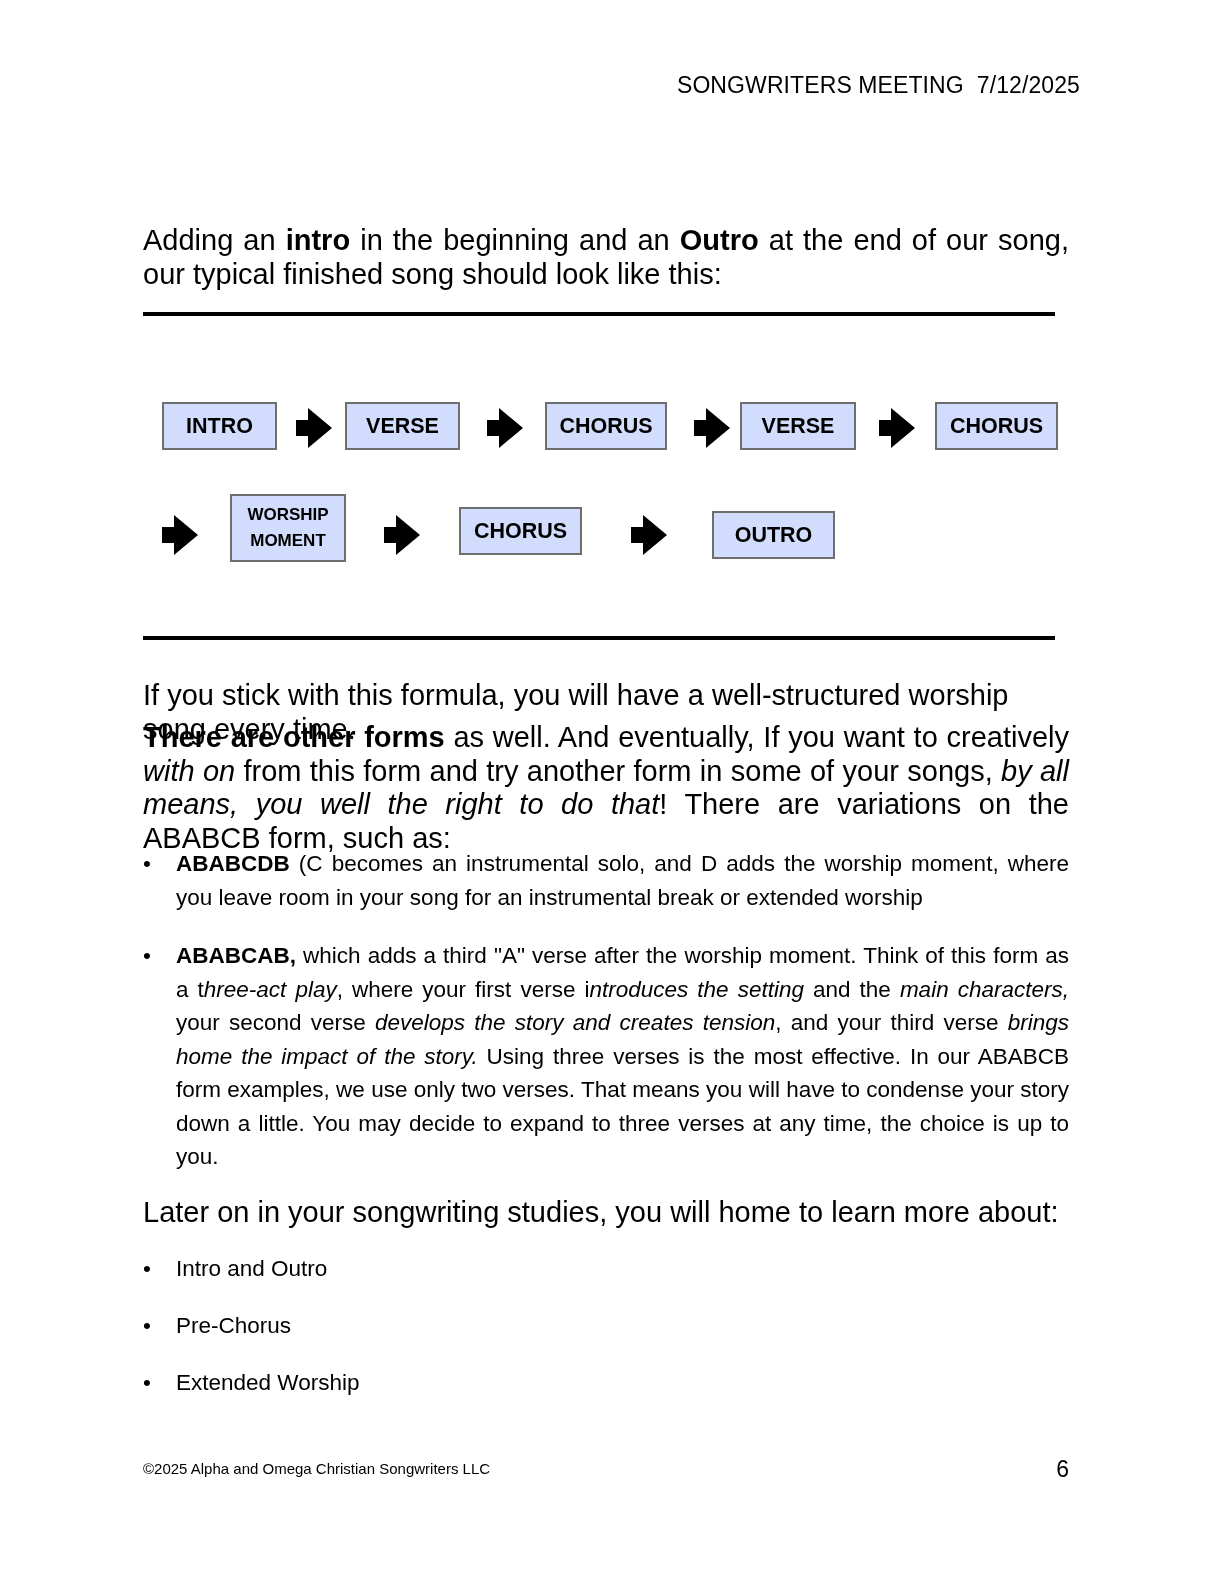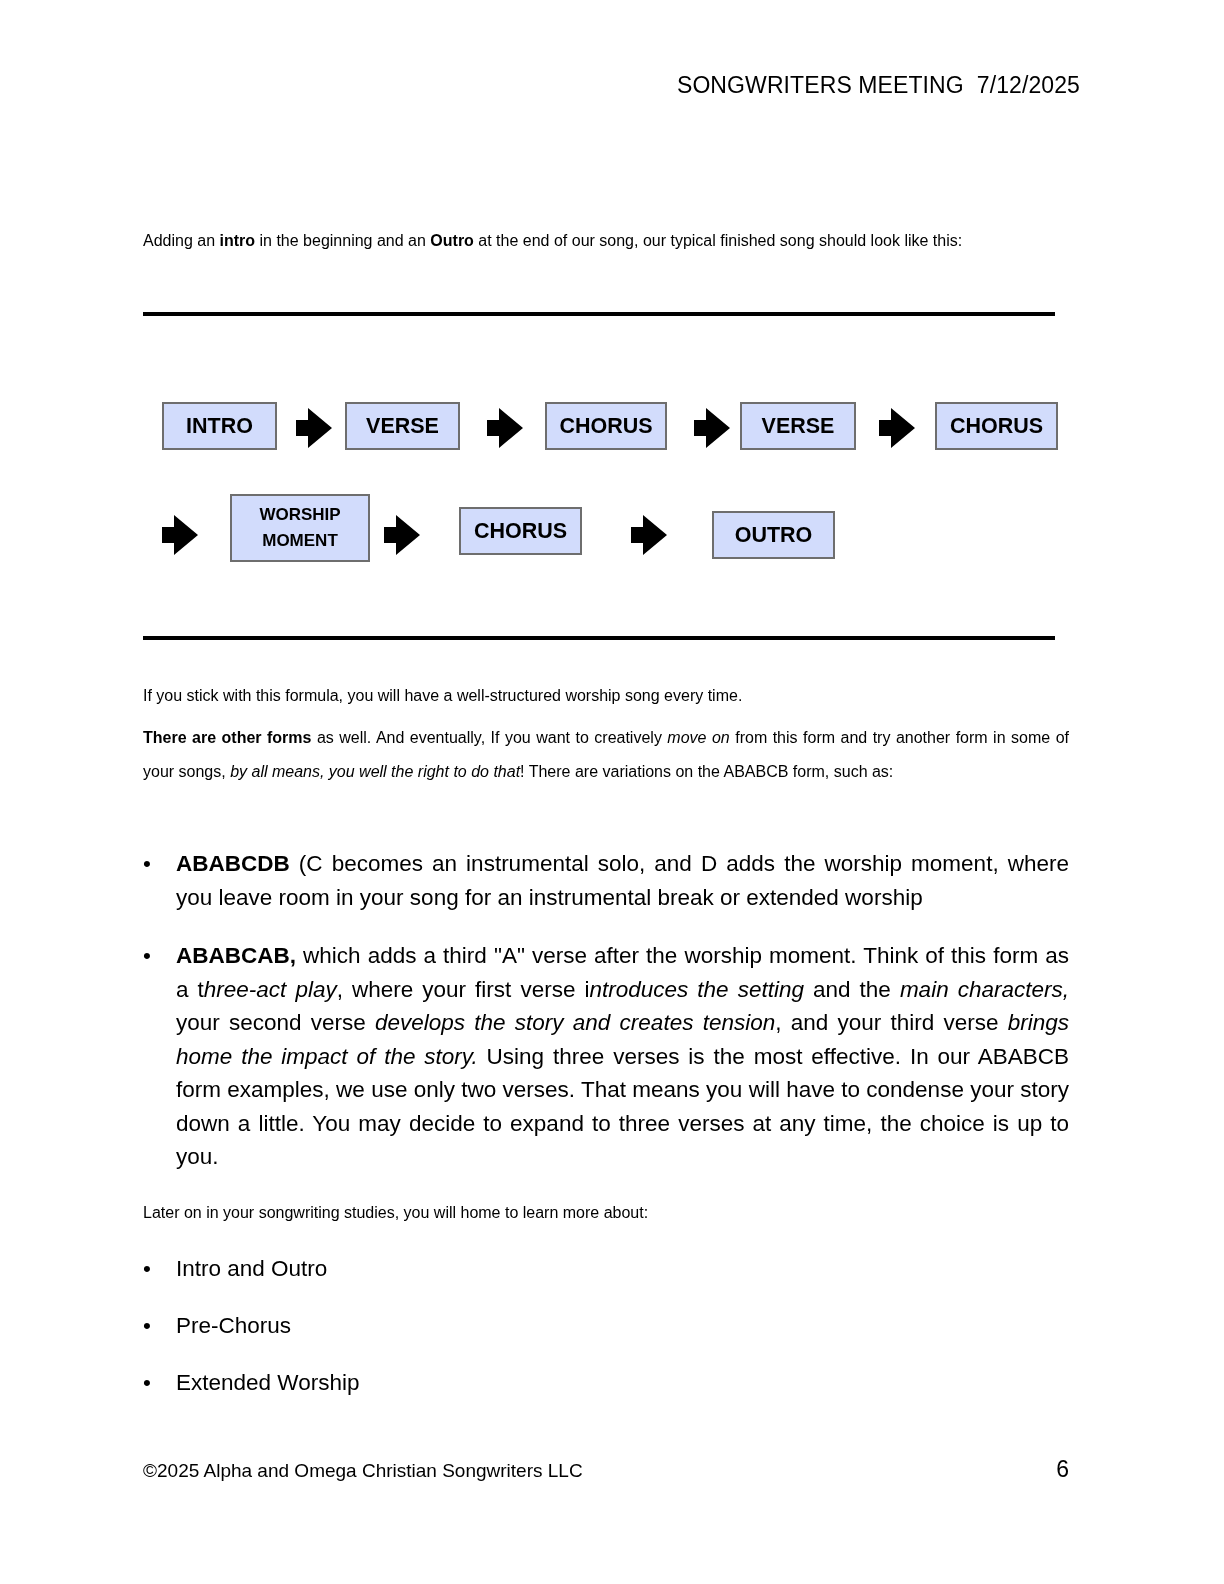--- a/index.html
+++ b/index.html
@@ -1,31 +1,31 @@
 <!DOCTYPE html>
 <html><head>
   <meta charset="utf-8">
   <style>
     html, body { margin: 0; padding: 0; background: #ffffff; }
     body { width: 1224px; height: 1584px; position: relative; overflow: hidden;
       font-family: "Liberation Sans", sans-serif; color: #000; }
     .abs { position: absolute; }
     .header { top: 72px; right: 144px; font-size: 23px; letter-spacing: 0.1px; white-space: pre; }
-    .para { left: 143px; width: 926px; font-size: 16px; line-height: 33.5px; }
+    .para { left: 143px; width: 926px; font-size: 29px; line-height: 33.5px; }
     .justify { text-align: justify; text-align-last: left; }
     .rule { left: 143px; width: 912px; height: 4px; background: #000; }
     .box { position: absolute; background: #d2dcfc; border: 2px solid #6e6e6e;
       box-sizing: border-box; display: flex; align-items: center; justify-content: center;
       font-weight: bold; font-size: 21.5px; text-align: center; }
     .box.small { font-size: 17px; line-height: 26px; flex-direction: column; }
     .arrow { position: absolute; width: 36px; height: 40px; }
     .bullet-item { position: absolute; left: 143px; width: 926px; font-size: 22.5px; line-height: 33.5px; }
     .bullet-dot { position: absolute; left: 0; top: 0; width: 19px; }
     .bullet-text { margin-left: 33px; }
-    .footer-left { left: 143px; top: 1460px; font-size: 19px; }
+    .footer-left { left: 143px; top: 1460px; font-size: 15px; }
     .footer-right { right: 155px; top: 1456px; font-size: 23px; }
     b { font-weight: bold; }
     i { font-style: italic; }
   </style>
 </head>
 <body>
 
 <div class="abs header">SONGWRITERS MEETING  7/12/2025</div>
 
 <div class="abs para justify" style="top:224px;"><span>Adding an </span><b>intro</b><span> in the beginning and an </span><b>Outro</b><span> at the end of our song, our typical finished song should look like this:</span></div>
@@ -48,39 +48,39 @@
     </svg>
   <div class="box" style="left:740px; top:402px; width:116px; height:48px;">VERSE</div>
   <svg class="arrow" style="left:879px; top:408px;" viewBox="0 0 36 40">
       <polygon points="0,12 12,12 12,0 36,20 12,40 12,28 0,28" fill="#000"></polygon>
     </svg>
   <div class="box" style="left:935px; top:402px; width:123px; height:48px;">CHORUS</div>
 
   <svg class="arrow" style="left:162px; top:515px;" viewBox="0 0 36 40">
       <polygon points="0,12 12,12 12,0 36,20 12,40 12,28 0,28" fill="#000"></polygon>
     </svg>
-  <div class="box small" style="left:230px; top:494px; width:140px; height:68px;">
+  <div class="box small" style="left:230px; top:494px; width:116px; height:68px;">
     <span>WORSHIP</span>
     <span>MOMENT</span>
   </div>
   <svg class="arrow" style="left:384px; top:515px;" viewBox="0 0 36 40">
       <polygon points="0,12 12,12 12,0 36,20 12,40 12,28 0,28" fill="#000"></polygon>
     </svg>
   <div class="box" style="left:459px; top:507px; width:123px; height:48px;">CHORUS</div>
   <svg class="arrow" style="left:631px; top:515px;" viewBox="0 0 36 40">
       <polygon points="0,12 12,12 12,0 36,20 12,40 12,28 0,28" fill="#000"></polygon>
     </svg>
   <div class="box" style="left:712px; top:511px; width:123px; height:48px;">OUTRO</div>
 </div>
 
 <div class="abs rule" style="top:636px;"></div>
 
 <div class="abs para" style="top:679px;">If you stick with this formula, you will have a well-structured worship song every time.</div>
 
-<div class="abs para justify" style="top:721px;"><b>There are other forms</b><span> as well.  And eventually, If you want to creatively </span><i>move on</i><span> from this form and try another form in some of your songs, </span><i>by all means, you well the right to do that</i><span>!  There are variations on the ABABCB form, such as:</span></div>
+<div class="abs para justify" style="top:721px;"><b>There are other forms</b><span> as well.  And eventually, If you want to creatively </span><i>with on</i><span> from this form and try another form in some of your songs, </span><i>by all means, you well the right to do that</i><span>!  There are variations on the ABABCB form, such as:</span></div>
 
 <div class="bullet-item" style="top:847px;">
   <span class="bullet-dot">•</span>
   <div class="bullet-text justify"><b>ABABCDB</b><span> (C becomes an instrumental solo, and D adds the worship moment, where you leave room in your song for an instrumental break or extended worship</span></div>
 </div>
 
 <div class="bullet-item" style="top:939px;">
   <span class="bullet-dot">•</span>
   <div class="bullet-text justify"><b>ABABCAB,</b><span> which adds a third "A" verse after the worship moment. Think of this form as a t</span><i>hree-act play</i><span>, where your first verse i</span><i>ntroduces the setting</i><span> and the </span><i>main characters,</i><span> your second verse </span><i>develops the story and creates tension</i><span>, and your third verse </span><i>brings home the impact of the story.</i><span> Using three verses is the most effective. In our ABABCB form examples, we use only two verses.  That means you will have to condense your story down a little.  You may decide to expand to three verses at any time, the choice is up to you.</span></div>
 </div>

